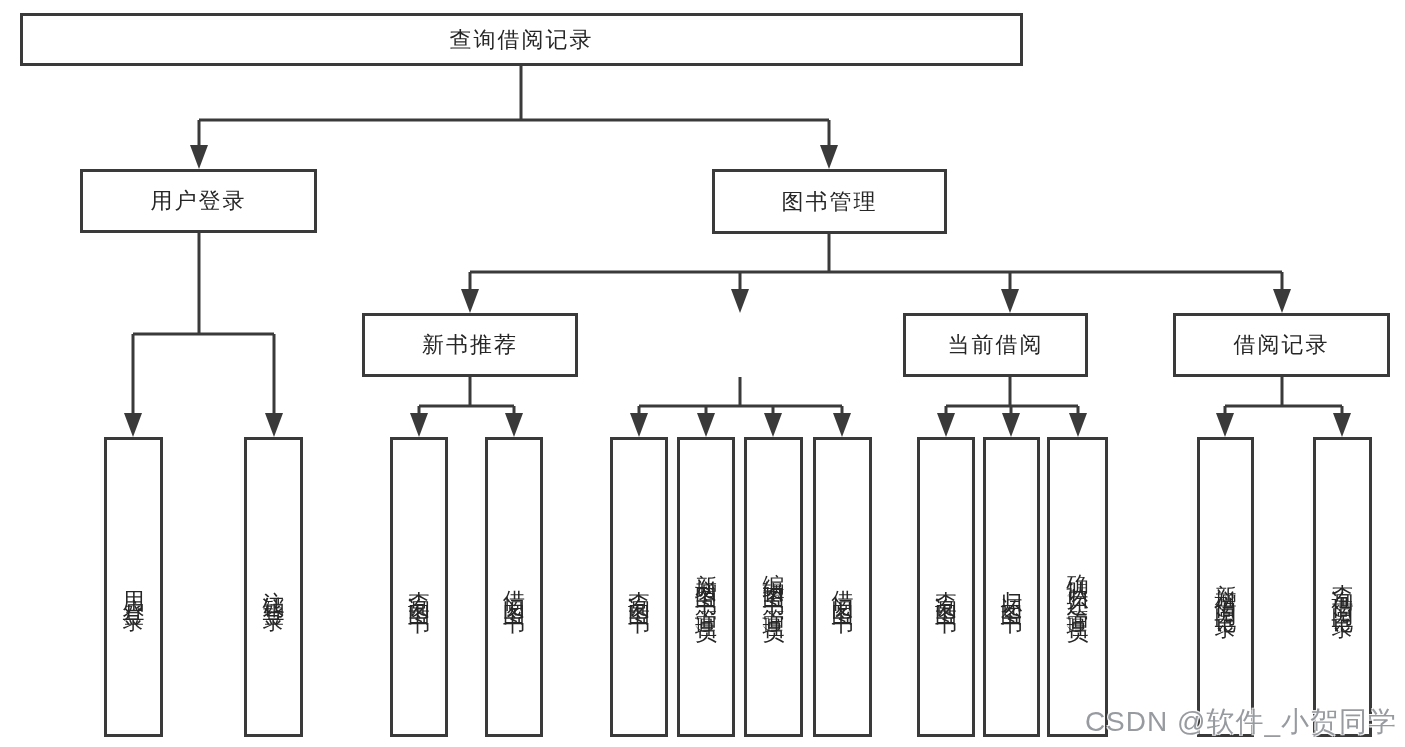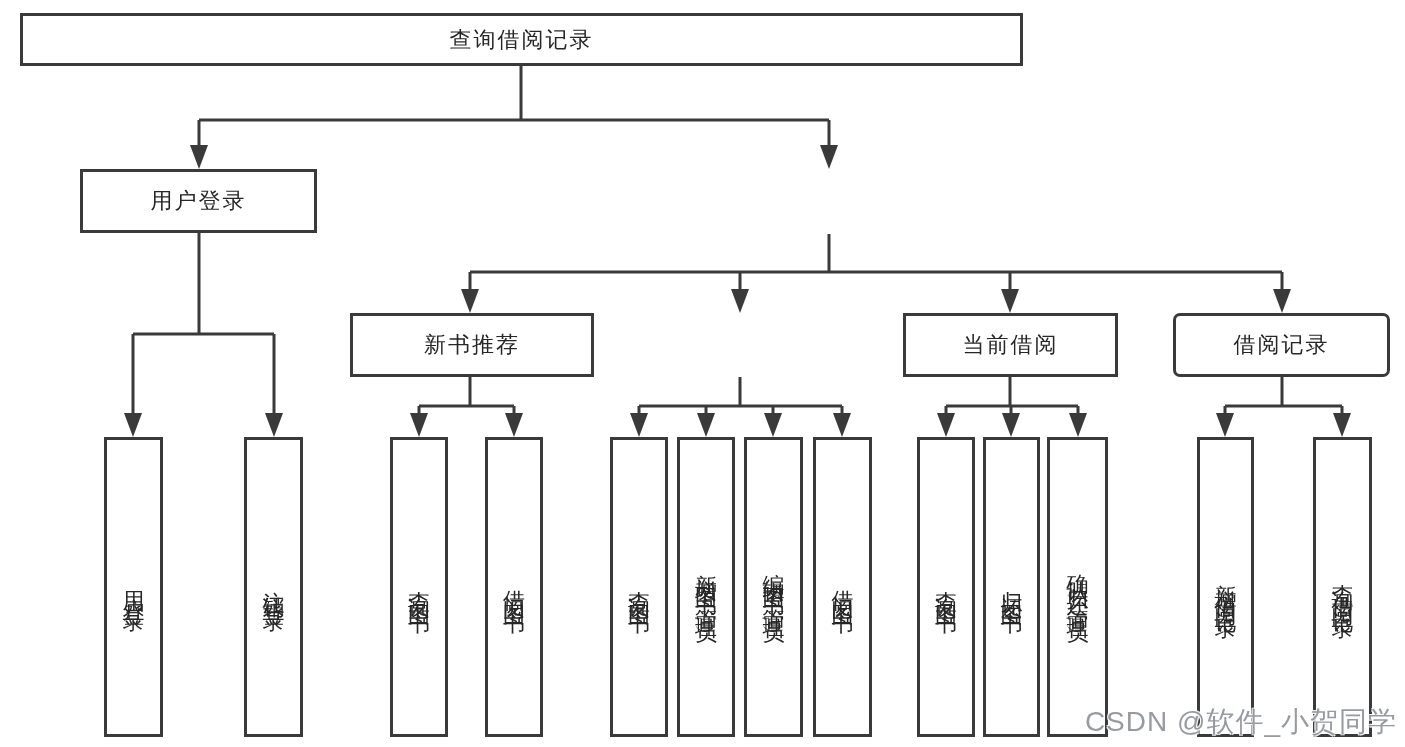--- a/index.html
+++ b/index.html
@@ -103,28 +103,31 @@
     </g>
   </svg>
 
   <div class="box" style="left:20px; top:13px; width:1003px; height:53px;">
     <span class="hlbl">查询借阅记录</span>
   </div>
 
   <div class="box" style="left:80px; top:169px; width:237px; height:64px;">
     <span class="hlbl">用户登录</span>
   </div>
+  <div class="box" style="left:712px; top:169px; width:235px; height:65px;">
+    <span class="hlbl">图书管理</span>
+  </div>
 
-  <div class="box" style="left:350px; top:313px; width:244px; height:64px;">
+  <div class="box" style="left:362px; top:313px; width:216px; height:64px;">
     <span class="hlbl">新书推荐</span>
   </div>
-  <div class="box" style="left:903px; top:313px; width:215px; height:64px;">
+  <div class="box" style="left:903px; top:313px; width:185px; height:64px;">
     <span class="hlbl">当前借阅</span>
   </div>
-  <div class="box" style="left:1173px; top:313px; width:217px; height:64px;border-radius:7px;">
+  <div class="box" style="left:1173px; top:313px; width:217px; height:64px;">
     <span class="hlbl">借阅记录</span>
   </div>
 
   <div class="box" style="left:104px; top:437px; width:59px; height:300px;">
     <span class="vlbl">用户登录</span>
   </div>
   <div class="box" style="left:244px; top:437px; width:59px; height:300px;">
     <span class="vlbl">注销登录</span>
   </div>
 

